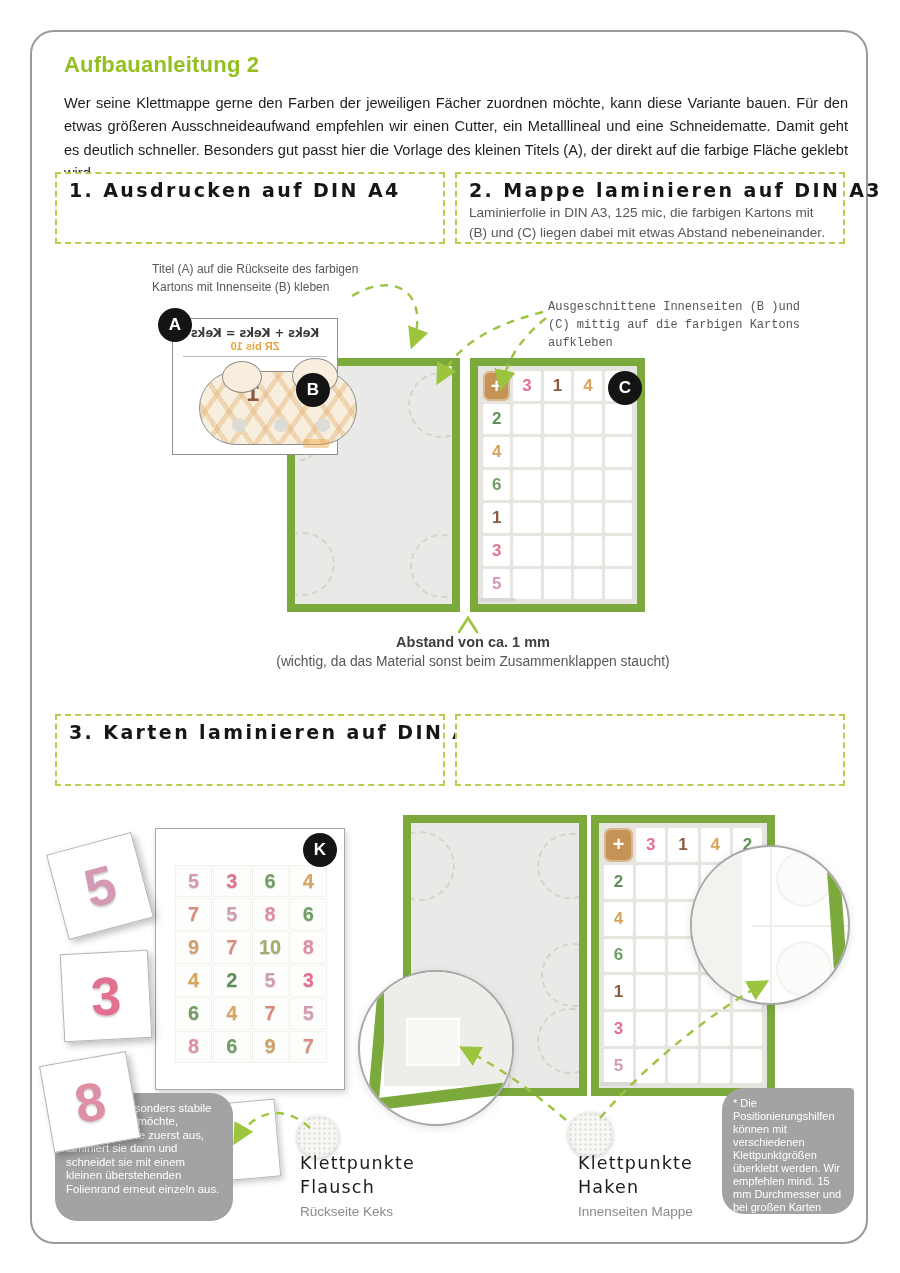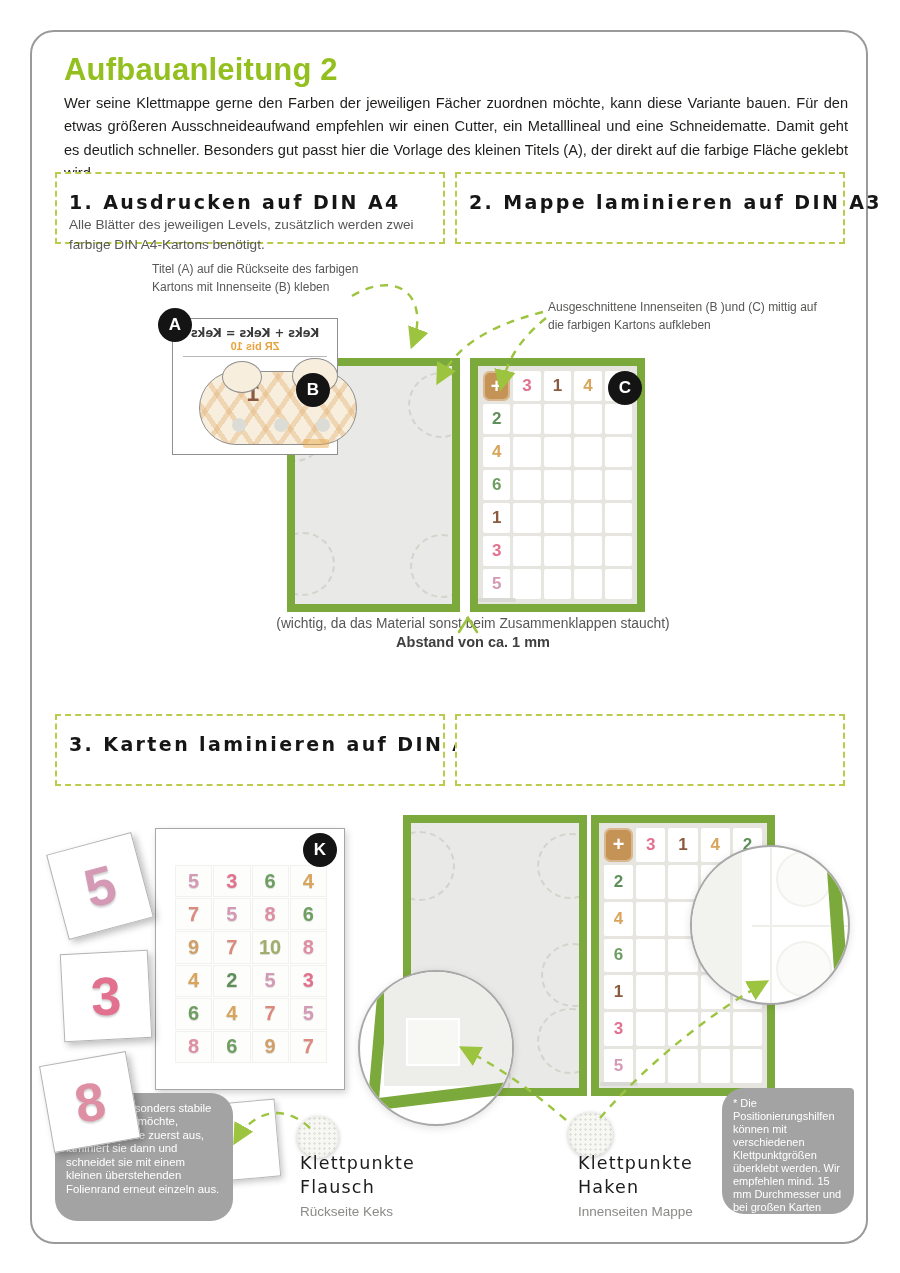--- a/index.html
+++ b/index.html
@@ -4,24 +4,24 @@
 <style>
   :root{
     --accent-green:#93c01f; --folder-green:#7ca93b; --arrow-green:#9cc43e;
     --dash-border:#bccb4c; --gray-box:#a3a3a3; --text-dark:#1d1d1b;
     --text-gray:#575756; --orange-sub:#e8a33d;
   }
   *{box-sizing:border-box; margin:0; padding:0;}
   html,body{width:900px; height:1273px; background:#fff; font-family:"Liberation Sans",sans-serif; position:relative; overflow:hidden;}
   .abs{position:absolute;}
   .page-border{left:30px; top:30px; width:838px; height:1214px; border:2px solid #9a9a9a; border-radius:24px; z-index:0;}
-  .page-title{left:64px; top:52px; font-size:31px; font-weight:bold; color:var(--accent-green); letter-spacing:.2px; z-index:1;}
+  .page-title{left:64px; top:52px; font-size:22px; font-weight:bold; color:var(--accent-green); letter-spacing:.2px; z-index:1;}
   .intro{left:64px; top:92px; width:784px; font-size:14.6px; line-height:1.6; color:var(--text-dark); text-align:justify; z-index:1;}
   .step-box{border:2px dashed var(--dash-border); width:390px; height:72px; padding:5px 12px; z-index:1; background:#fff;}
-  .step-title{font-family:"DejaVu Sans",sans-serif; font-size:19px; font-weight:bold; letter-spacing:2.4px; color:#161616; white-space:nowrap;margin-top:12px;}
+  .step-title{font-family:"DejaVu Sans",sans-serif; font-size:19px; font-weight:bold; letter-spacing:2.4px; color:#161616; white-space:nowrap;}
   .step-body{font-size:13.6px; color:var(--text-gray); line-height:1.45; margin-top:2px;}
   .annot{font-size:12px; color:var(--text-gray); line-height:1.5; z-index:2;}
   .badge{width:34px; height:34px; border-radius:50%; background:#141414; color:#fff; font-weight:bold; font-size:17px; display:flex; align-items:center; justify-content:center; z-index:8;}
   
   .card-a{left:172px; top:318px; width:166px; height:137px; background:#fff; border:1px solid #8f8f8f; z-index:3;}
   .mirror{transform:scaleX(-1); width:100%; height:100%; padding-top:7px;}
   .a-title{text-align:center; font-size:11.5px; font-weight:bold; color:#3a3a3a; font-family:"DejaVu Sans",sans-serif;}
   .a-sub{text-align:center; font-size:11px; font-weight:bold; color:var(--orange-sub);}
   .a-rule{border-top:1px solid #b7b7b7; margin:4px 10px 0;}
   .cloud{position:absolute; left:-20px; top:52px; width:158px; height:74px; background:#f8eedd; border:1.5px solid #8f8f8f; border-radius:40px;
@@ -35,21 +35,21 @@
   
   .panel{border:8px solid var(--folder-green); z-index:2; overflow:hidden;}
   .panel-gray{background:#e9e9e7;}
   .dashed-circle{position:absolute; border:2px dashed #d4d4cd; border-radius:50%;}
   .grid-panel{background:#e7e5e0; padding:5px; display:grid; gap:3px;}
   .gcell{background:#fff; border-radius:2px; display:flex; align-items:center; justify-content:center; font-weight:bold; font-size:17px;}
   .gcorner{background:#c59355; border-radius:7px; color:#fff; font-size:20px; box-shadow:inset 0 0 0 2px rgba(255,255,255,.35);}
   .wm{position:absolute; width:38px; height:4px; background:#d8d8d4; border-radius:2px; z-index:3;}
   
   .abstand-title{left:240px; top:634px; width:466px; text-align:center; font-size:14.5px; font-weight:bold; color:#3f3f3f; z-index:2;}
-  .abstand-note{left:120px; top:616px; width:706px; text-align:center; font-size:13.8px; color:var(--text-gray); z-index:2;}
+  .abstand-note{left:120px; top:654px; width:706px; text-align:center; font-size:13.8px; color:var(--text-gray); z-index:2;}
   
   .loose-card{width:88px; height:88px; background:#fff; border:1px solid #b3b3b3; box-shadow:3px 4px 7px rgba(0,0,0,.25); display:flex; align-items:center; justify-content:center; z-index:7;}
   .loose-card span{font-size:54px; font-weight:bold; text-shadow:0 2px 2px rgba(0,0,0,.18);}
   .card-k{left:155px; top:828px; width:190px; height:262px; background:#fff; border:1px solid #a7a7a7; box-shadow:2px 3px 7px rgba(0,0,0,.18); z-index:3;}
   .k-grid{position:absolute; left:19px; top:36px; width:152px; height:198px; display:grid; grid-template-columns:repeat(4,1fr); grid-template-rows:repeat(6,1fr); gap:1px;}
   .kcell{background:#fdfdfb; border:1px solid #f1f1ee; display:flex; align-items:center; justify-content:center; font-size:20px; font-weight:bold; text-shadow:0 1px 1px rgba(0,0,0,.15);}
   .gray-note{background:var(--gray-box); color:#fff; z-index:6; padding:9px 11px; line-height:1.18; font-size:11px;}
   .gray-note b{color:#3c3c3c;}
   .small-card{left:196px; top:1102px; width:82px; height:78px; background:#fff; border:1px solid #b8b8b8; box-shadow:2px 3px 6px rgba(0,0,0,.22); transform:rotate(-5deg); z-index:2;}
   .velcro-dot{border-radius:50%; background-color:#f7f7f4; background-image:radial-gradient(#e1e1da 1px, transparent 1.45px); background-size:5px 5px; box-shadow:0 1px 4px rgba(0,0,0,.22), inset 0 0 4px rgba(0,0,0,.08); z-index:4;}
@@ -61,28 +61,28 @@
 </head>
 <body>
 
 <div class="abs page-border"></div>
 
 <h1 class="abs page-title">Aufbauanleitung 2</h1>
 <p class="abs intro">Wer seine Klettmappe gerne den Farben der jeweiligen Fächer zuordnen möchte, kann diese Variante bauen. Für den etwas größeren Ausschneideaufwand empfehlen wir einen Cutter, ein Metalllineal und eine Schneidematte. Damit geht es deutlich schneller. Besonders gut passt hier die Vorlage des kleinen Titels (A), der direkt auf die farbige Fläche geklebt wird.</p>
 
 <div class="abs step-box" style="left:55px; top:172px;">
   <div class="step-title">1. Ausdrucken auf DIN A4</div>
-  <div class="step-body">Alle Blätter des jeweiligen Levels, zusätzlich werden zwei farbige DIN A4-Kartons benötigt.</div>
 </div>
 <div class="abs step-box" style="left:455px; top:172px;">
   <div class="step-title">2. Mappe laminieren auf DIN A3</div>
+  <div class="step-body">Laminierfolie in DIN A3, 125 mic, die farbigen Kartons mit (B) und (C) liegen dabei mit etwas Abstand nebeneinander.</div>
 </div>
 
 <div class="abs annot" style="left:152px; top:260px; width:250px;">Titel (A) auf die Rückseite des farbigen Kartons mit Innenseite (B) kleben</div>
-<div class="abs annot" style="left:548px; top:298px; width:270px;">Ausgeschnittene Innenseiten (B )und (C) mittig auf die farbigen Kartons aufkleben</div>
+<div class="abs annot" style="left:548px; top:298px; width:270px;font-family:Liberation Mono, monospace;">Ausgeschnittene Innenseiten (B )und (C) mittig auf die farbigen Kartons aufkleben</div>
 
 <div class="abs card-a">
   <div class="mirror">
     <div class="a-title">Keks + Keks = Keks</div>
     <div class="a-sub">ZR bis 10</div>
     <div class="a-rule"></div>
     <div class="cloud">
       <span class="cloud-num" style="left:30px;">2</span>
       <span class="cloud-num" style="left:96px; color:#8a5a3f;">1</span>
       <span class="cloud-dot" style="left:26px;"></span>

